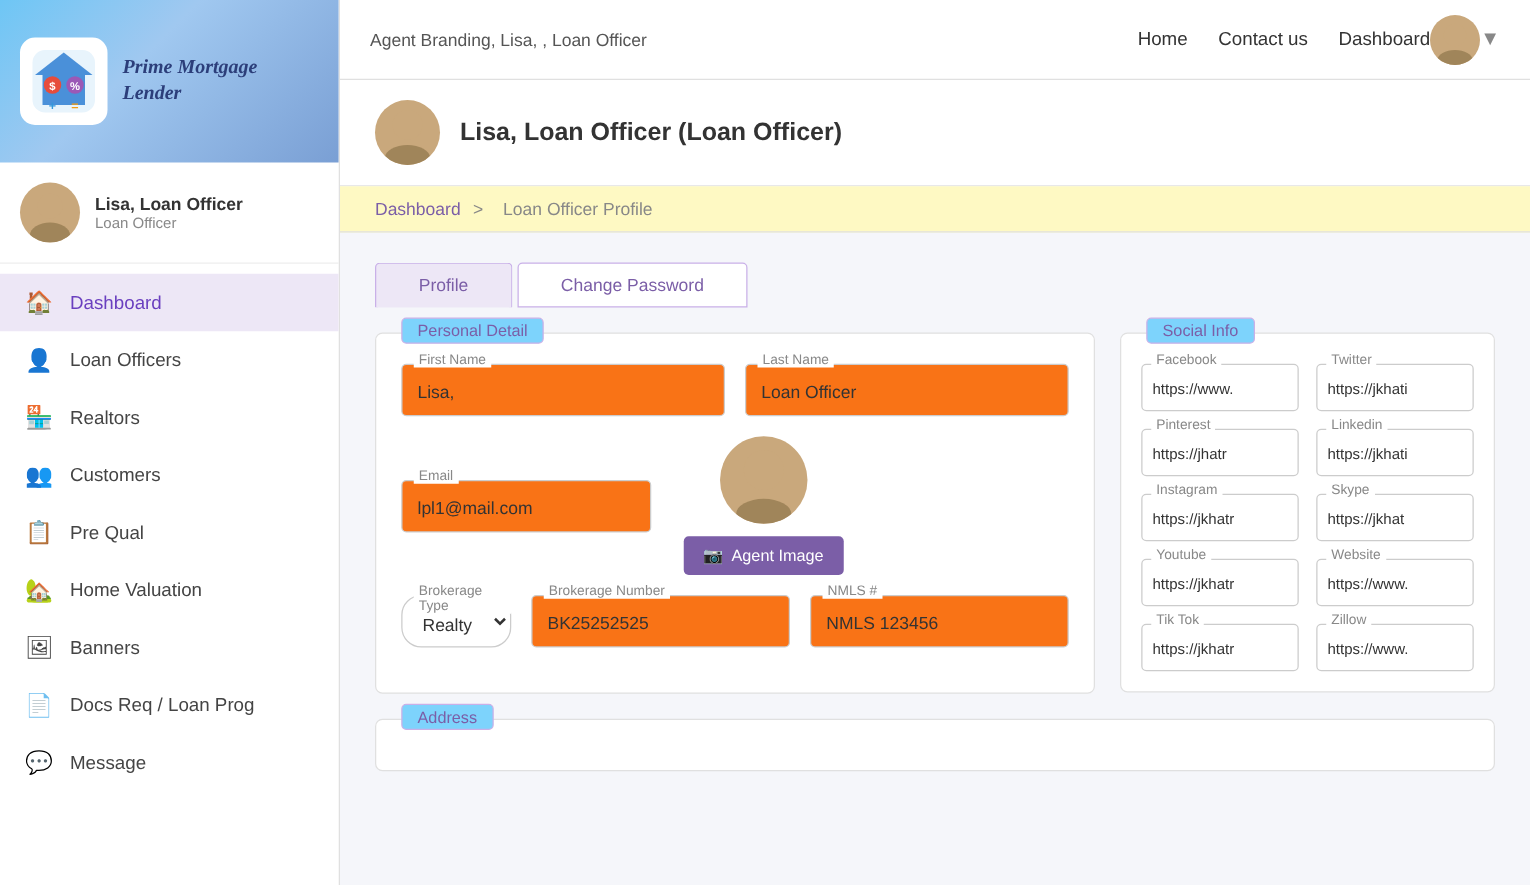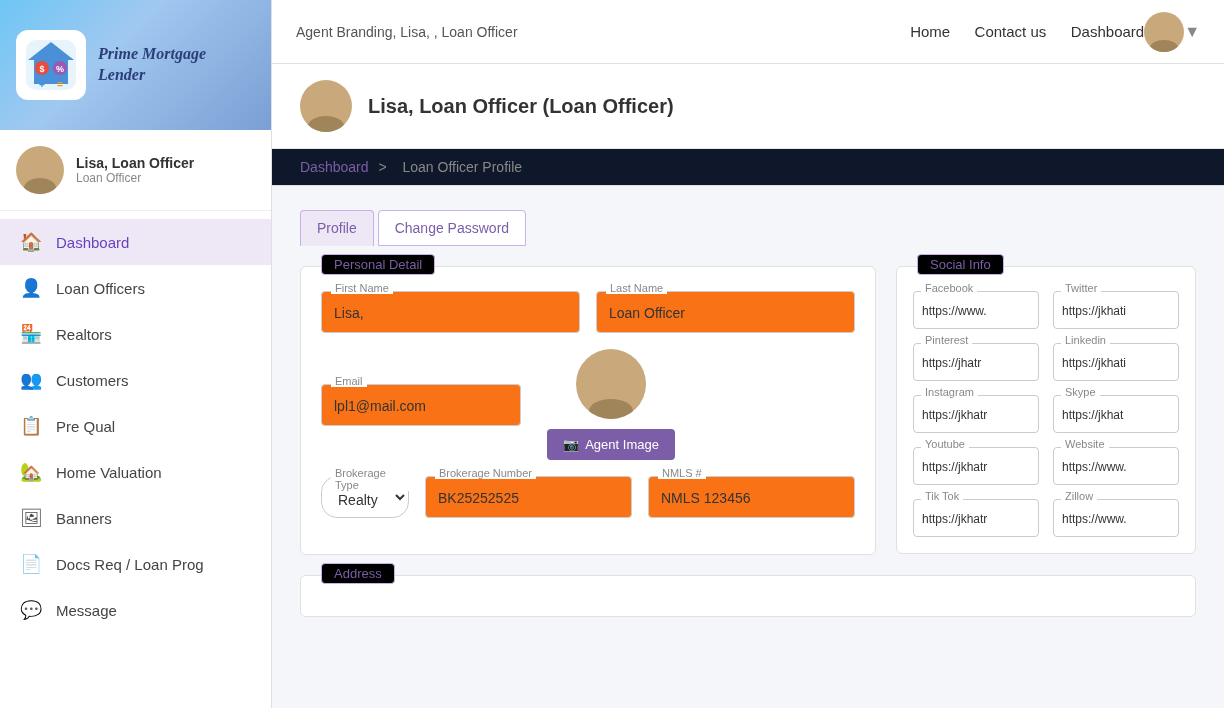--- a/index.html
+++ b/index.html
@@ -137,21 +137,21 @@
       display: flex;
       align-items: center;
       justify-content: center;
       font-size: 22px;
       overflow: hidden;
     }
     .page-header-title { font-size: 20px; font-weight: 600; color: #333; }
 
     
     .breadcrumb {
-      background: #0f172a;
+      background: #fef9c3;
       padding: 10px 28px;
       font-size: 14px;
       color: #555;
       border-bottom: 1px solid #e0e0e0;
     }
     .breadcrumb a { color: #7b5ea7; text-decoration: none; cursor: pointer; }
     .breadcrumb span { color: #888; margin: 0 6px; }
 
     
     .content-area {
@@ -159,21 +159,21 @@
       flex: 1;
     }
 
     
     .tabs {
       display: flex;
       gap: 0;
       margin-bottom: 20px;
     }
     .tab {
-      padding: 9px 16px;
+      padding: 9px 34px;
       border: 1px solid #c9b0e8;
       cursor: pointer;
       font-size: 14px;
       background: #fff;
       color: #7b5ea7;
       border-radius: 4px 4px 0 0;
     }
     .tab.active {
       background: #ede7f6;
       border-bottom: none;
@@ -194,21 +194,21 @@
       border: 1px solid #e0e0e0;
       border-radius: 6px;
       padding: 24px 20px 20px;
       flex: 1;
       position: relative;
     }
     .card-section-label {
       position: absolute;
       top: -13px;
       left: 20px;
-      background: #000000;
+      background: #7dd3fc;
       border: 1px solid #c9b0e8;
       color: #7b5ea7;
       font-size: 13px;
       padding: 2px 12px;
       border-radius: 4px;
     }
     .form-row {
       display: flex;
       gap: 16px;
       margin-bottom: 16px;

